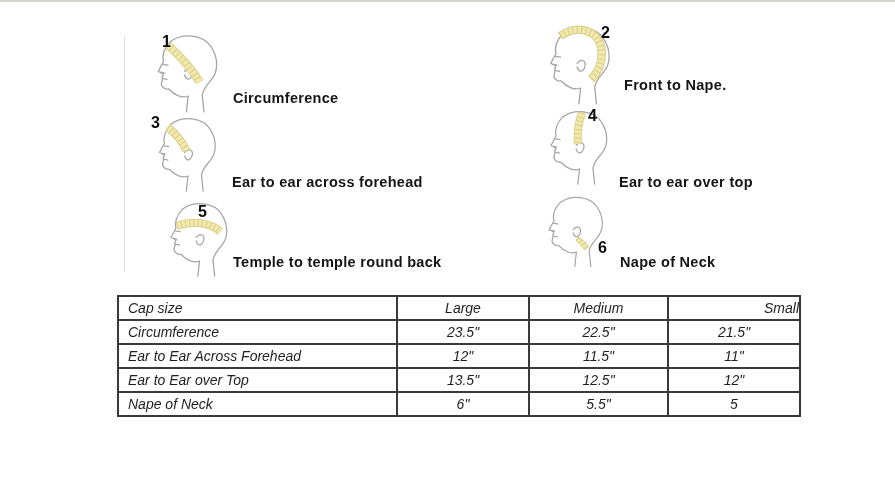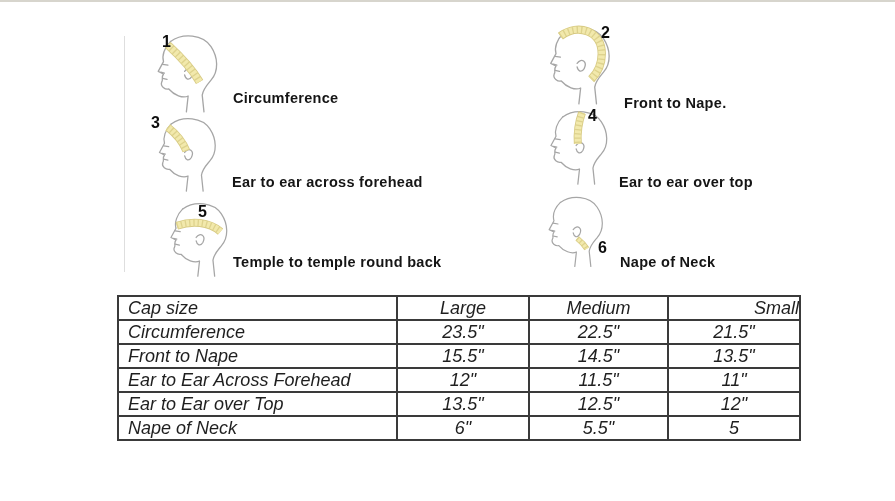--- a/index.html
+++ b/index.html
@@ -33,21 +33,21 @@
   .band-fill{fill:none;stroke:#f2e9ac;stroke-width:7.5;stroke-linecap:butt;}
   .band-tick{fill:none;stroke:#c9bb6e;stroke-width:7.5;stroke-linecap:butt;
              stroke-dasharray:1.5 3.5;opacity:.5;}
   .band-sm .band-edge{stroke-width:7;}
   .band-sm .band-fill{stroke-width:5;}
   .band-sm .band-tick{stroke-width:5;}
   
   .size-table{
     position:absolute;left:117px;top:295px;width:665px;
     border-collapse:collapse;table-layout:fixed;
-    font-style:italic;font-size:18px;color:#1f1f1f;
+    font-style:italic;font-size:14px;color:#1f1f1f;
   }
   .size-table th,.size-table td{
     border:2px solid #3a3a3a;height:22px;padding:0;
     font-weight:normal;text-align:center;overflow:hidden;white-space:nowrap;
   }
   .size-table .col-label{width:268px;text-align:left;padding-left:9px;}
   .size-table .c1{width:130px;border-radius:8px;}
   .size-table .c2{width:137px;}
   .size-table .c3{width:130px;text-align:right;}
 </style>
@@ -84,21 +84,21 @@
 <div class="figure" style="left:528px;top:22px;width:350px;height:95px">
   <svg width="100" height="88" viewBox="0 0 100 100">
     <use href="#head-sym"></use>
     <g>
       <path class="band-edge" d="M30,16 C50,1 77,10 77,36 C77,50 72,58 65,65"></path>
       <path class="band-fill" d="M30,16 C50,1 77,10 77,36 C77,50 72,58 65,65"></path>
       <path class="band-tick" d="M30,16 C50,1 77,10 77,36 C77,50 72,58 65,65"></path>
     </g>
   </svg>
   <span class="fig-number" style="left:73px;top:3px">2</span>
-  <span class="fig-label" style="left:96px;top:73px">Front to Nape.</span>
+  <span class="fig-label" style="left:96px;top:55px">Front to Nape.</span>
 </div>
 
 <div class="figure" style="left:138px;top:113px;width:350px;height:92px">
   <svg width="95" height="84" viewBox="0 0 100 100">
     <use href="#head-sym"></use>
     <g>
       <path class="band-edge" d="M29,17 C38,24 47,35 51,45"></path>
       <path class="band-fill" d="M29,17 C38,24 47,35 51,45"></path>
       <path class="band-tick" d="M29,17 C38,24 47,35 51,45"></path>
     </g>
@@ -156,26 +156,20 @@
     </tr>
   </thead>
   <tbody>
     <tr>
       <td class="col-label">Circumference</td>
       <td>23.5"</td>
       <td>22.5"</td>
       <td>21.5"</td>
     </tr>
     <tr>
-      <td class="col-label">Front to Nape</td>
-      <td>15.5"</td>
-      <td>14.5"</td>
-      <td>13.5"</td>
-    </tr>
-    <tr>
       <td class="col-label">Ear to Ear Across Forehead</td>
       <td>12"</td>
       <td>11.5"</td>
       <td>11"</td>
     </tr>
     <tr>
       <td class="col-label">Ear to Ear over Top</td>
       <td>13.5"</td>
       <td>12.5"</td>
       <td>12"</td>

